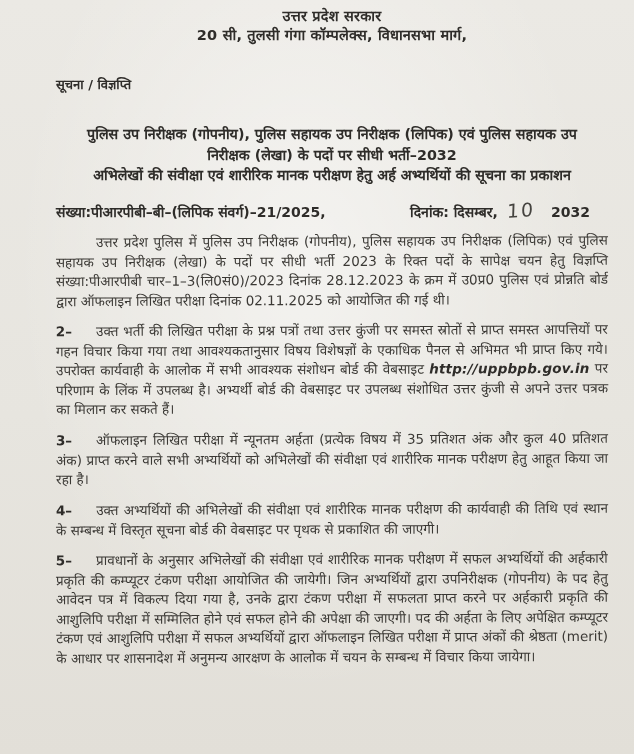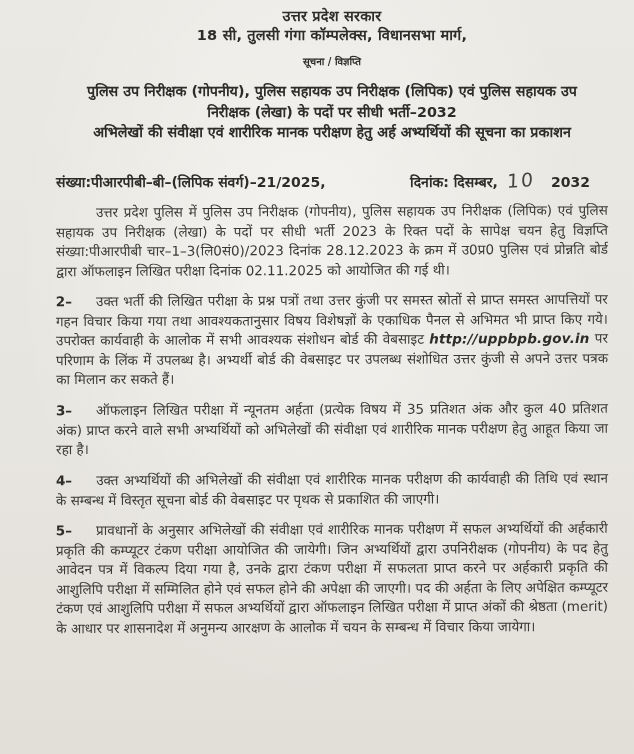--- a/index.html
+++ b/index.html
@@ -19,30 +19,30 @@
       linear-gradient(180deg, #ebe9e4 0%, #e7e5df 55%, #e2dfd8 100%);
     color: #3a3834;
     overflow: hidden;
   }
   .letterhead { text-align: center; line-height: 19px; }
   .letterhead .lh-line {
     font-size: 14.5px; font-weight: 600; color: #2f2d2a;
     letter-spacing: 0.2px;
   }
   .notice-type {
-    text-align: center; margin-top: 9px;
-    font-size: 10px; font-weight: 700; color: #2f2d2a;
+    margin-top: 30px;
+    font-size: 13px; font-weight: 700; color: #2f2d2a;
   }
   .subject {
-    margin-top: 13px; text-align: center;
+    margin-top: 31px; text-align: center;
     font-size: 14.3px; font-weight: 700; color: #2e2c29;
     line-height: 20.5px;
   }
   .ref-row {
-    margin-top: 26px;
+    margin-top: 13px;
     display: flex; justify-content: space-between; align-items: baseline;
     font-size: 14px; font-weight: 700; color: #2e2c29;
   }
   .date-group { margin-right: 18px; white-space: nowrap; }
   .handwritten {
     display: inline-block;
     font-size: 19px; font-weight: 400; color: #45433f;
     transform: rotate(-4deg) skewX(-6deg);
     margin: 0 16px 0 9px;
     letter-spacing: 2px;
@@ -58,21 +58,21 @@
   .pnum { font-weight: 700; color: #2e2c29; margin-right: 24px; }
   .url-text { font-weight: 700; color: #2e2c29; letter-spacing: 0.2px; font-style: italic; }
 </style>
 </head>
 <body>
 
 <div class="page">
 
   <div class="letterhead">
     <div class="lh-line">उत्तर प्रदेश सरकार</div>
-    <div class="lh-line">18 सी, तुलसी गंगा कॉम्पलेक्स, विधानसभा मार्ग,</div>
+    <div class="lh-line">20 सी, तुलसी गंगा कॉम्पलेक्स, विधानसभा मार्ग,</div>
   </div>
 
   <div class="notice-type">सूचना / विज्ञप्ति</div>
 
   <div class="subject">
     <div>पुलिस उप निरीक्षक (गोपनीय), पुलिस सहायक उप निरीक्षक (लिपिक) एवं पुलिस सहायक उप</div>
     <div>निरीक्षक (लेखा) के पदों पर सीधी भर्ती–2032</div>
     <div>अभिलेखों की संवीक्षा एवं शारीरिक मानक परीक्षण हेतु अर्ह अभ्यर्थियों की सूचना का प्रकाशन</div>
   </div>
 

